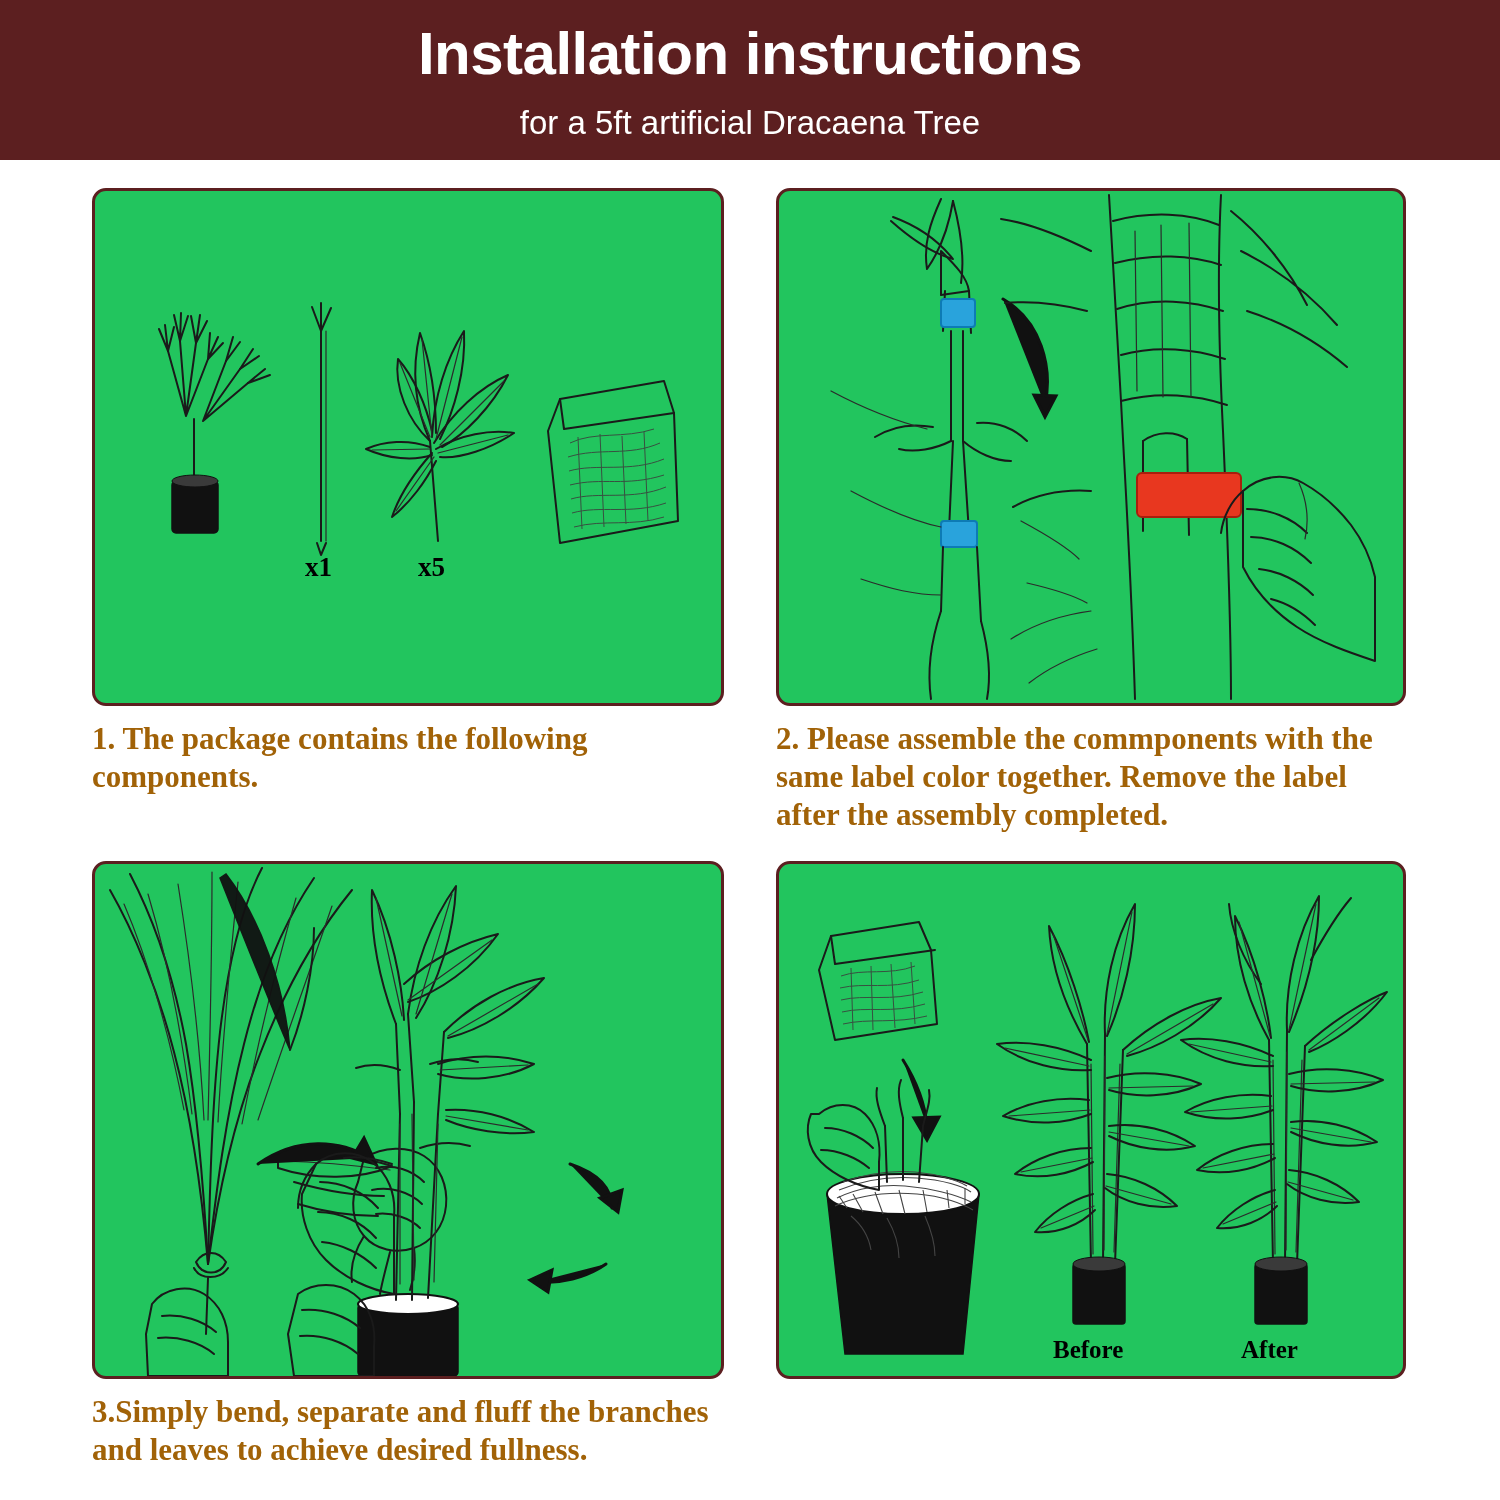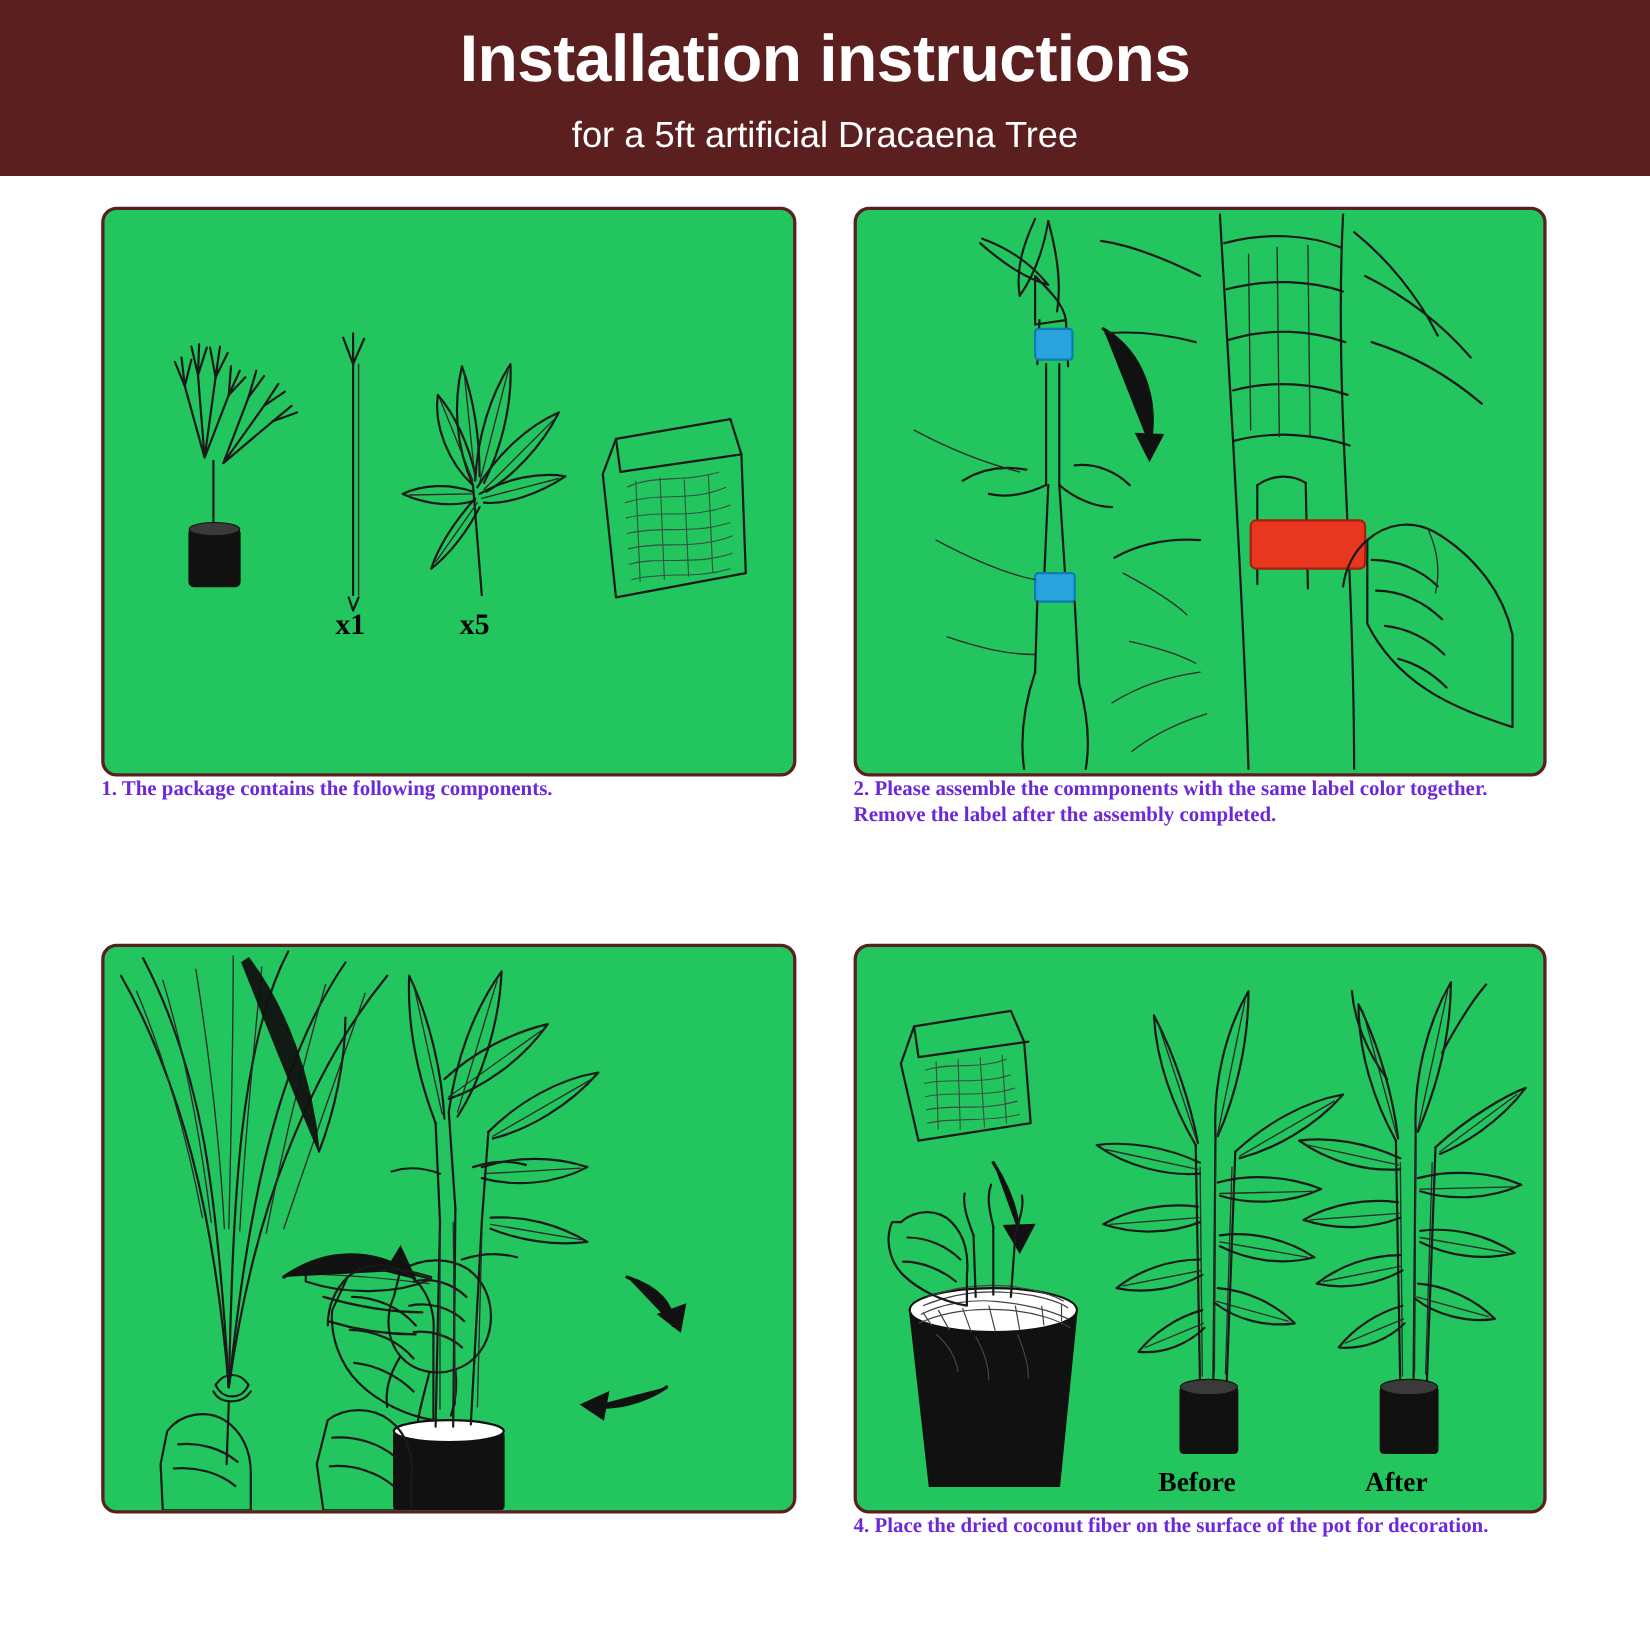--- a/index.html
+++ b/index.html
@@ -50,26 +50,26 @@
 
   .panel{
     position:relative;
     border:3px solid #5c1f20;
     border-radius:14px;
     background:#22c55e;
     height:512px;
     overflow:hidden;
   }
   .caption{
-    margin-top:0;
+    margin-top:14px;
     font-family:"Liberation Serif", serif;
     font-weight:bold;
-    font-size:19px;
+    font-size:31px;
     line-height:1.22;
-    color:#6d28d9;
+    color:#a16207;
   }
 
   
   svg{display:block;width:100%;height:100%;}
   .ink{fill:none;stroke:#1a1a1a;stroke-width:2;stroke-linecap:round;stroke-linejoin:round;}
   .ink-thin{fill:none;stroke:#2b2b2b;stroke-width:1.2;stroke-linecap:round;}
   .ink-fill{fill:#111;stroke:#111;stroke-width:1.5;}
   .arrow{fill:#111;stroke:#111;stroke-width:3;stroke-linecap:round;}
   .lbl{
     font-family:"Liberation Serif", serif;
@@ -265,20 +265,21 @@
           </g>
 
           <g>
             <path d="M462 300 C492 310 504 326 504 344" fill="none" class="arrow" stroke-width="5"></path>
             <path d="M510 348 l-18 -14 l22 -8 z" class="arrow"></path>
             <path d="M498 400 C478 414 452 420 428 418" fill="none" class="arrow" stroke-width="5"></path>
             <path d="M422 416 l22 -10 l-4 22 z" class="arrow"></path>
           </g>
         </svg>
       </div>
+      <div class="caption">3.Simply bend, separate and fluff the branches and leaves to achieve desired fullness.</div>
     </div>
 
     <div class="cell right">
       <div class="panel">
         <svg viewBox="0 0 600 512">
 
           <g>
             <path class="ink" d="M28 106 L40 72 L128 58 L140 86 L146 160 L44 176 Z"></path>
             <path class="ink" d="M40 72 L44 100 L144 86"></path>
             <g stroke="#3c3c3c" stroke-width="1" fill="none" opacity="0.85">
@@ -352,17 +353,16 @@
               <path d="M484 326 C462 332 440 346 426 364 C450 366 472 356 486 342"></path>
               <path d="M470 120 C452 96 440 66 438 40 M520 96 C534 70 548 48 560 34"></path>
             </g>
             <path class="ink-thin" d="M448 58 L479 172 M525 40 L498 166 M588 134 L518 186 M398 180 L480 198 M584 218 L500 220 M400 248 L481 242 M580 278 L500 264 M412 304 L483 290 M562 336 L497 318 M432 360 L485 338"></path>
             <rect class="ink-fill" x="464" y="400" width="52" height="60" rx="3"></rect>
             <ellipse cx="490" cy="400" rx="26" ry="7" fill="#3a3a3a" stroke="#111"></ellipse>
           </g>
           <text class="lbl-s" x="450" y="494">After</text>
         </svg>
       </div>
-      <div class="caption">4. Place the dried coconut fiber on the surface of the pot for decoration.</div>
     </div>
 
   </div>
 </div>
 
 </body></html>

